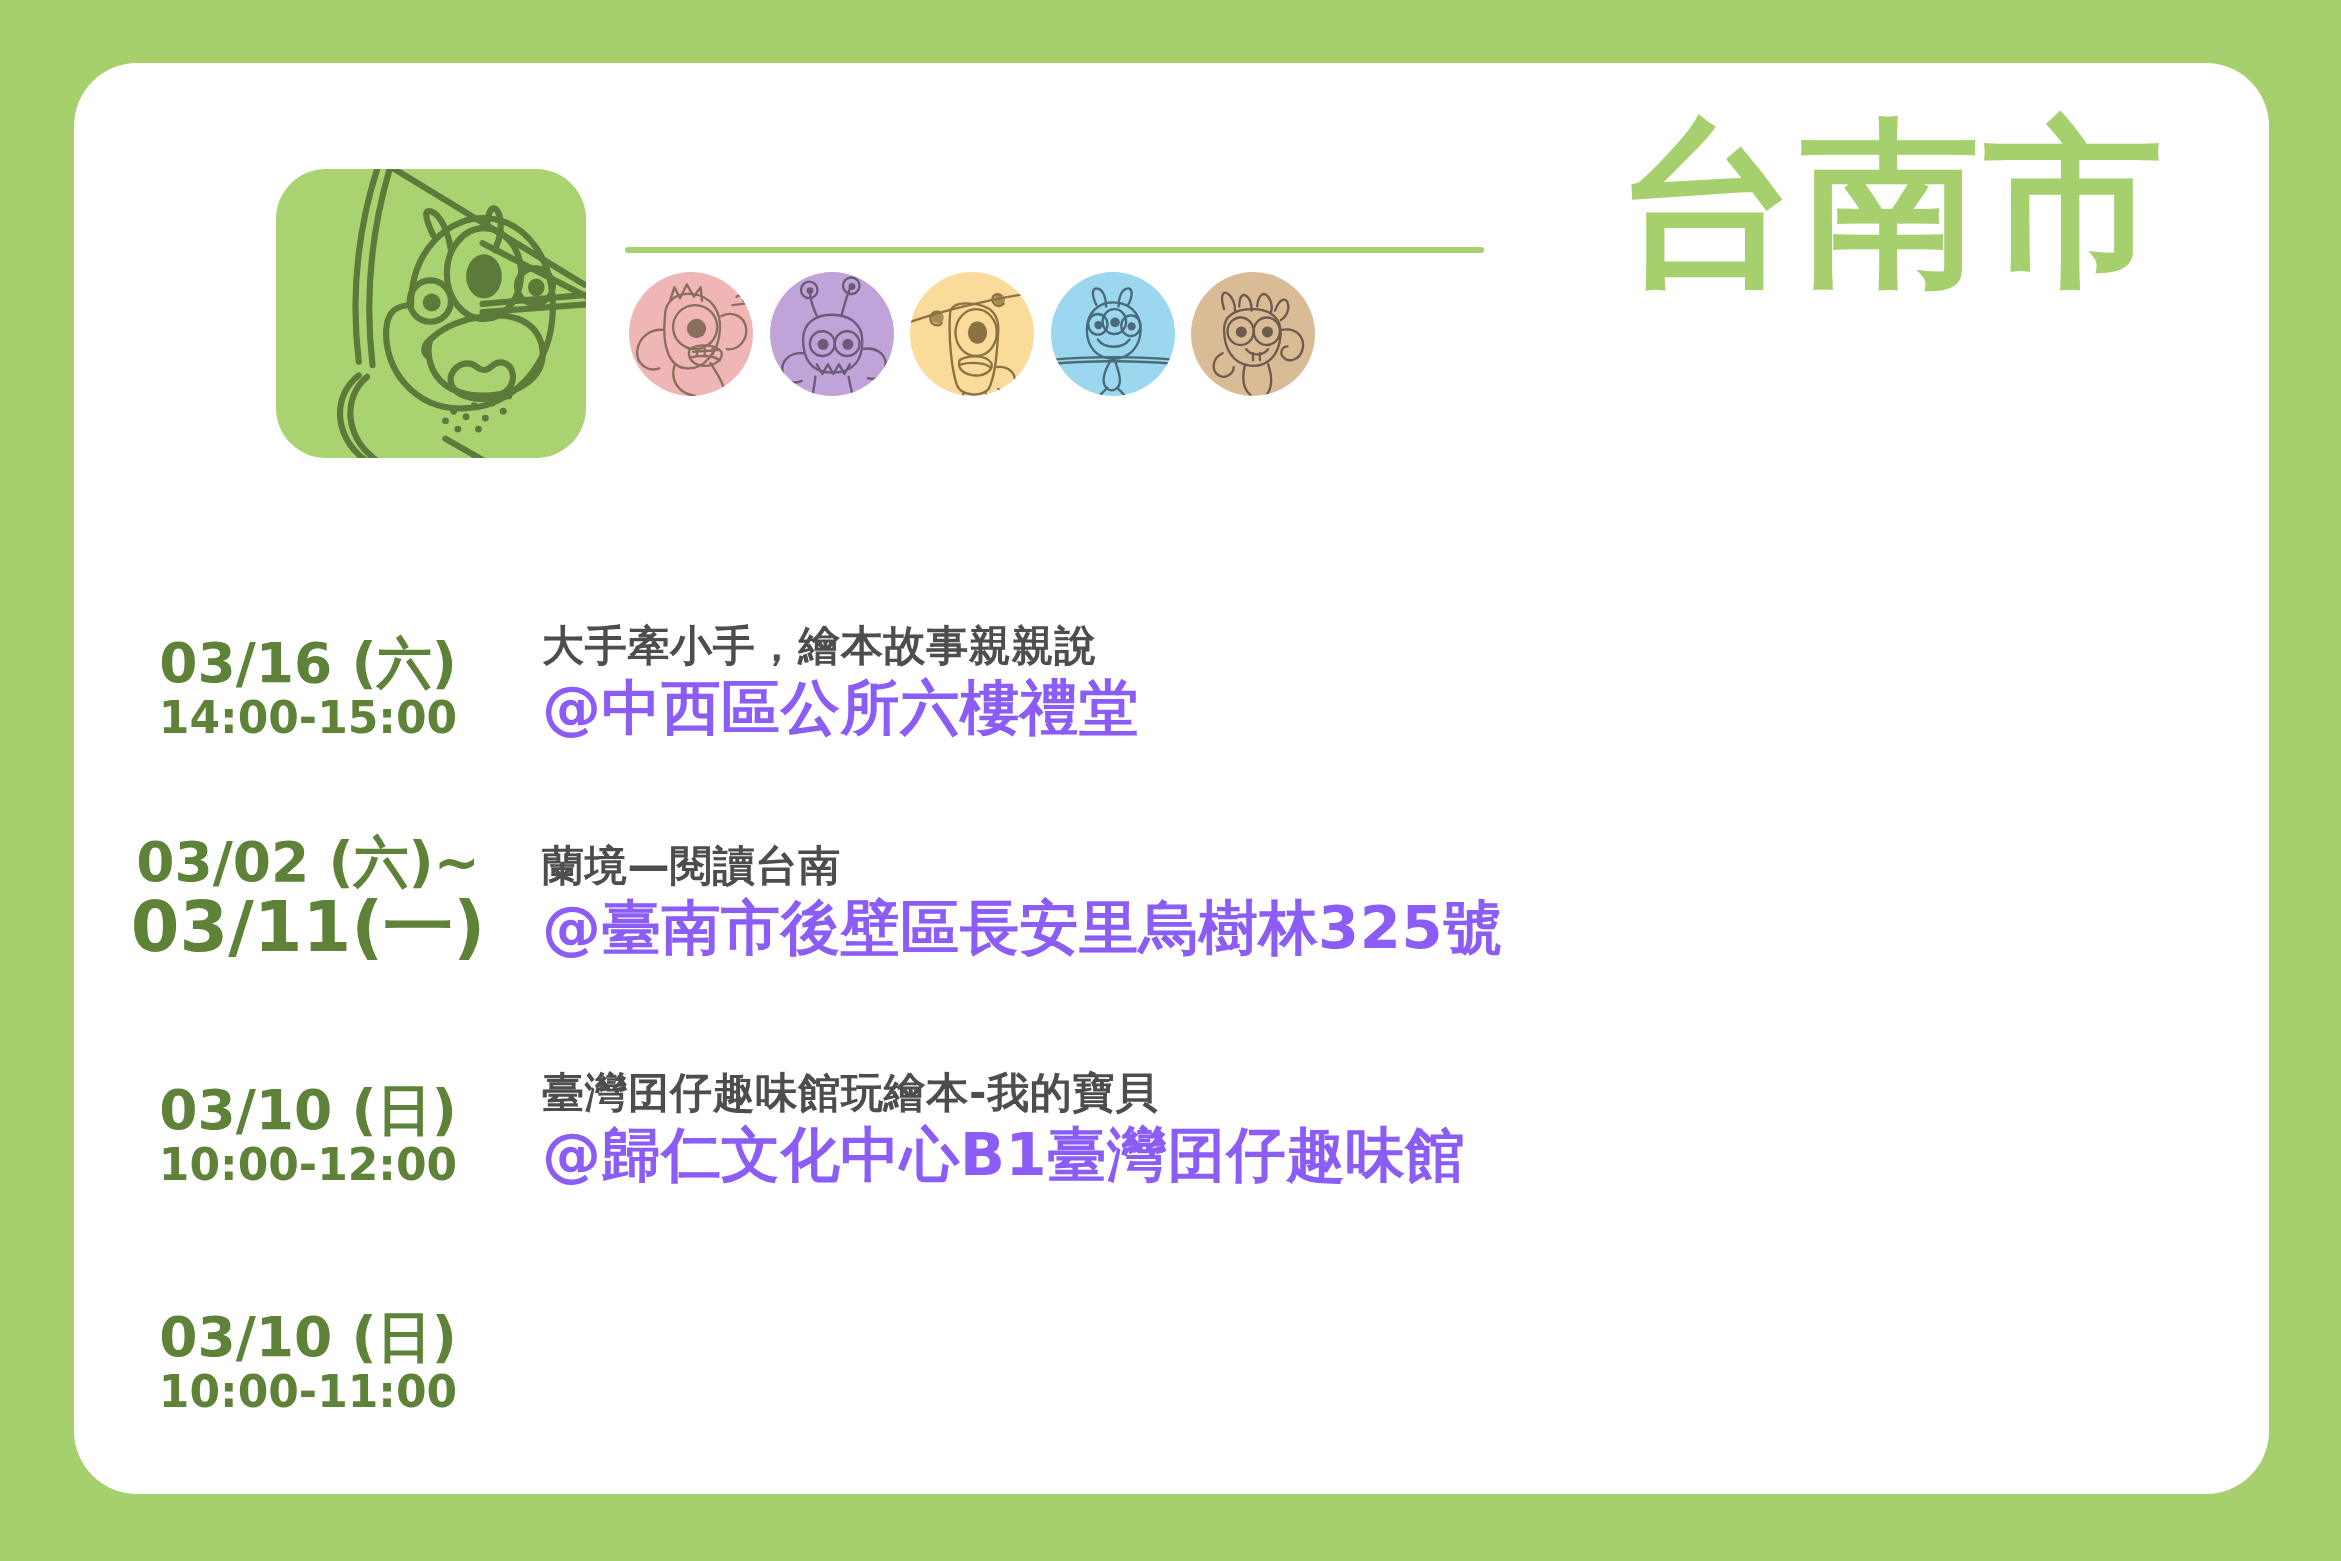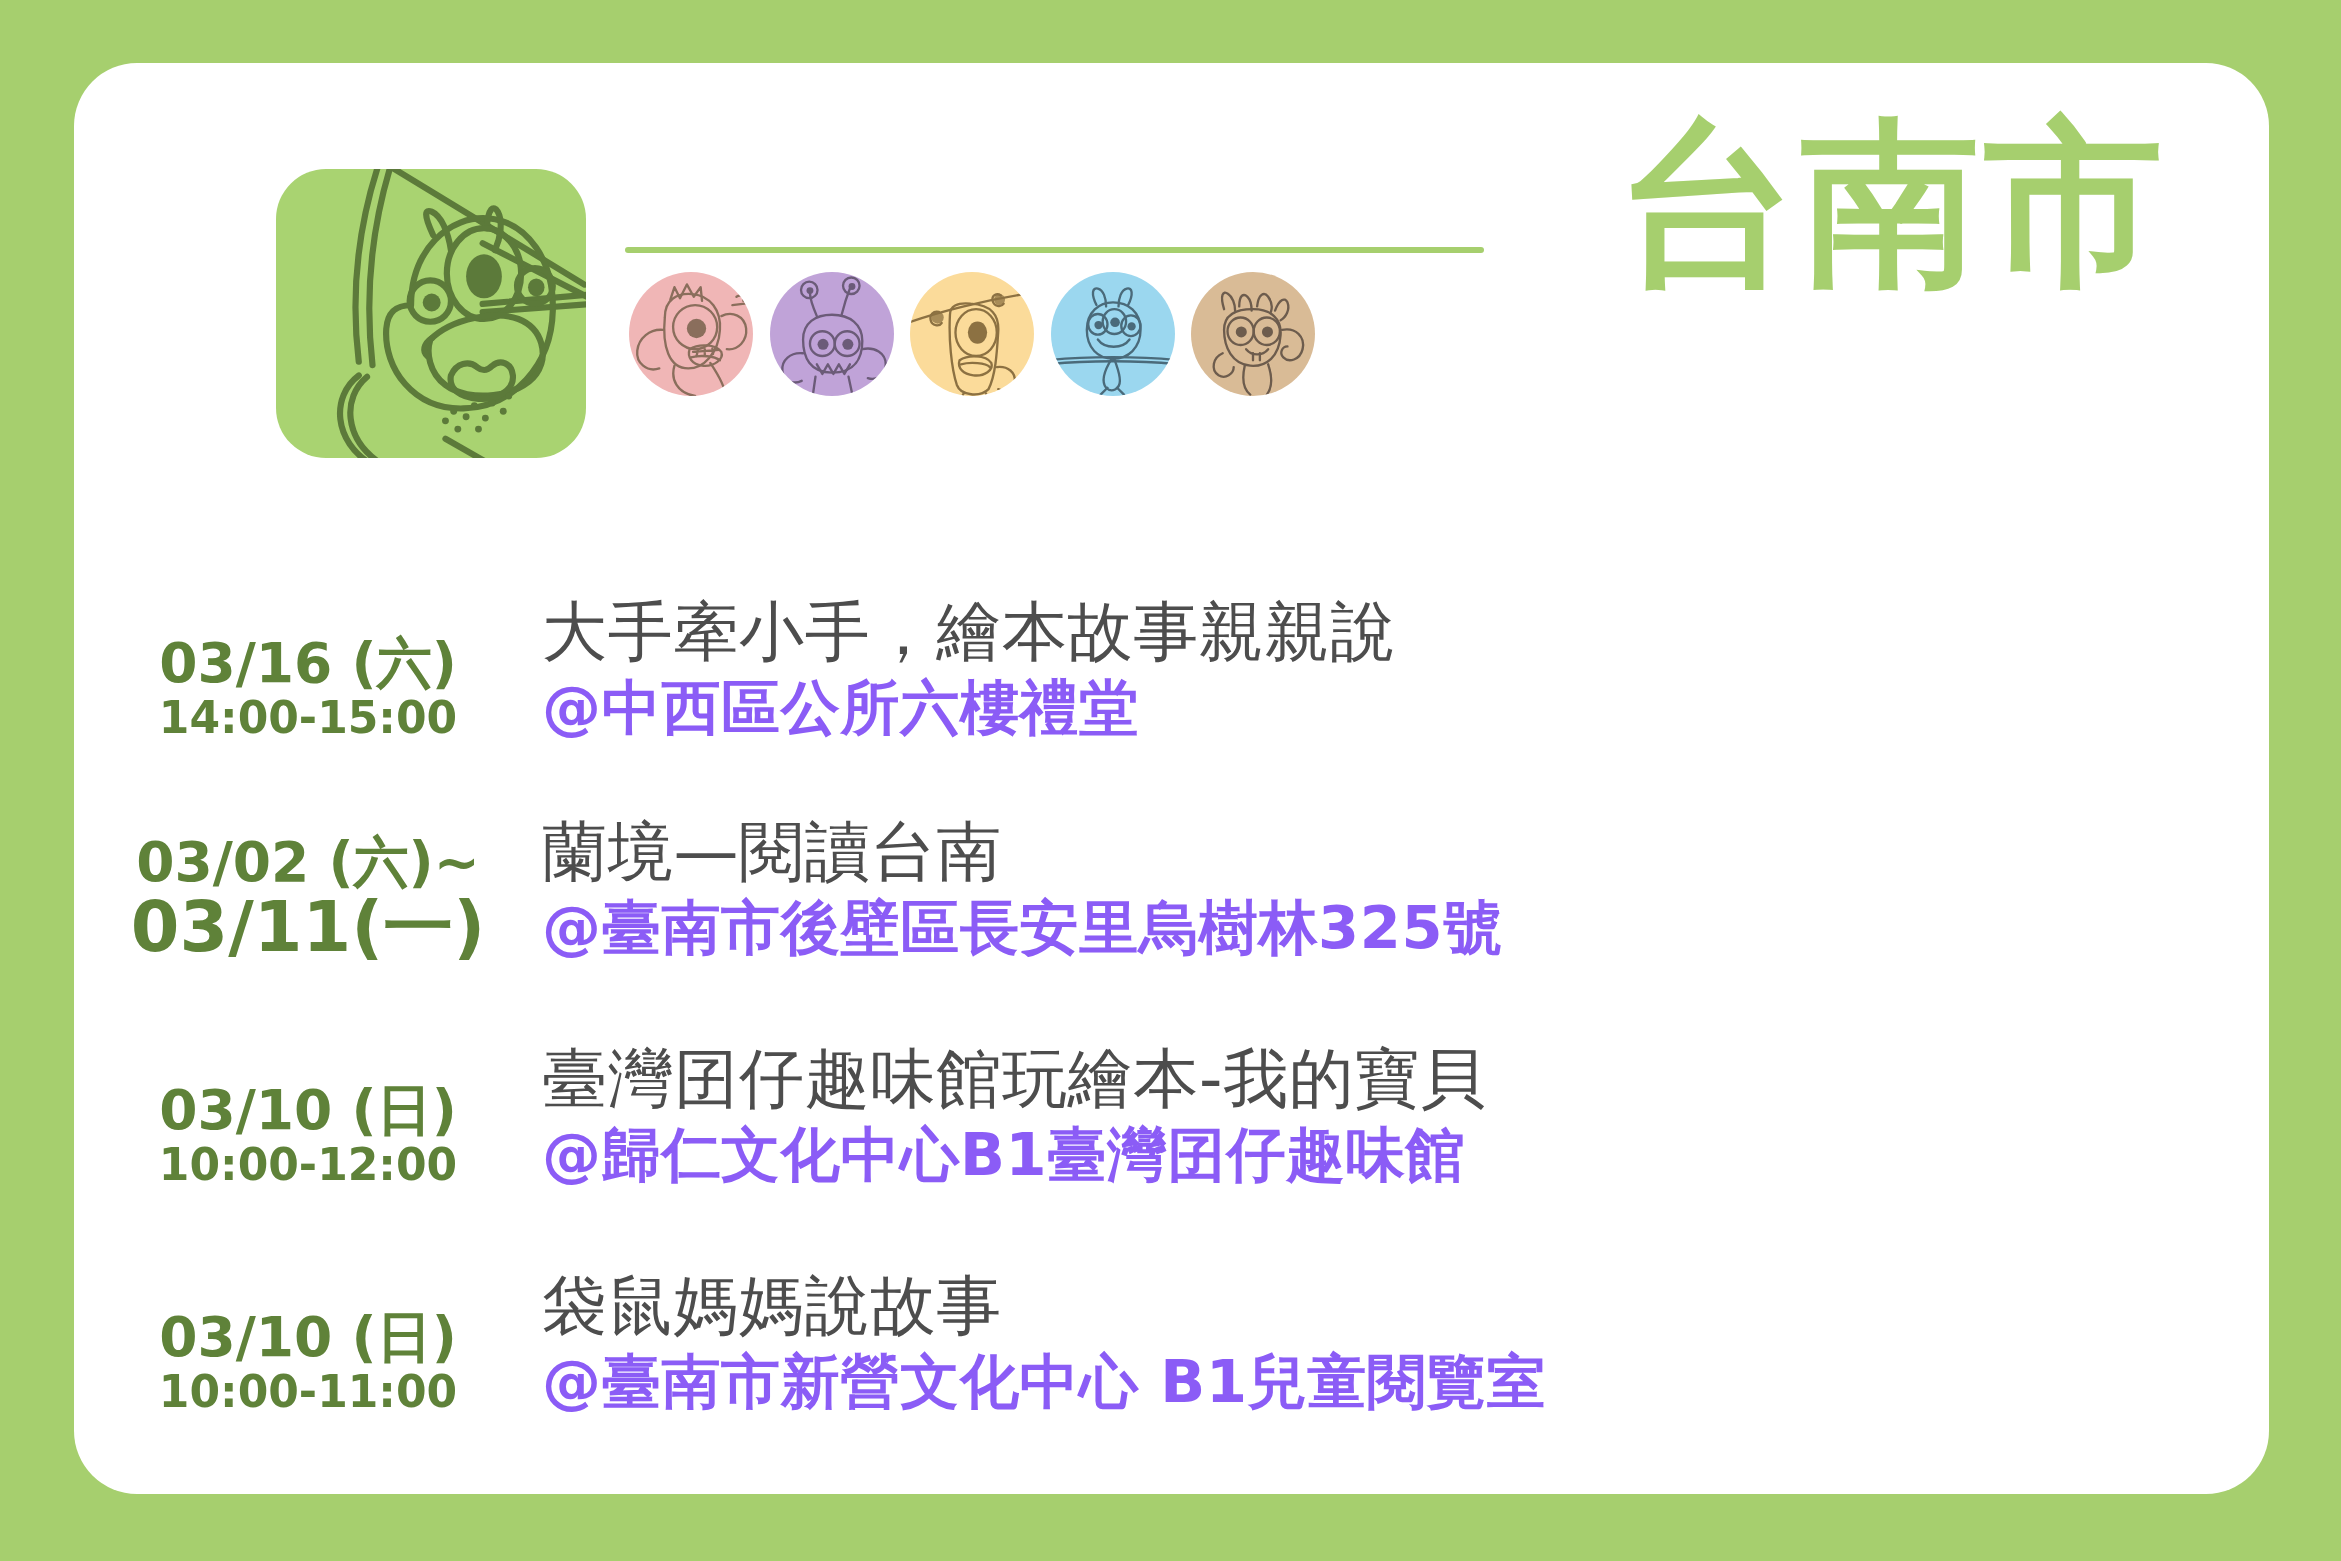--- a/index.html
+++ b/index.html
@@ -132,23 +132,23 @@
     line-height: 1.18;
     font-weight: bold;
     white-space: nowrap;
   }
 
   .what {
     flex: 1 1 auto;
     padding-top: 9.6px;
   }
   .what .title {
-    font-size: 65px;
+    font-size: 42px;
     line-height: 1.18;
-    font-weight: normal;
+    font-weight: bold;
     color: #4d4d4d;
     letter-spacing: 0.7px;
     white-space: nowrap;
     font-family: "DejaVu Sans", sans-serif;
     margin-top: 28px;
   }
   .what .place {
     font-size: 59px;
     line-height: 1.24;
     font-weight: bold;
@@ -422,23 +422,19 @@
           <div class="title">臺灣囝仔趣味館玩繪本-我的寶貝</div>
           <div class="place">@歸仁文化中心B1臺灣囝仔趣味館</div>
         </div>
       </div>
 
       <div class="event-row" id="row-3">
         <div class="when">
           <div class="date">03/10 (日)</div>
           <div class="time">10:00-11:00</div>
         </div>
-        <div class="what">
-          <div class="title">袋鼠媽媽說故事</div>
-          <div class="place">@臺南市新營文化中心 B1兒童閱覽室</div>
-        </div>
       </div>
 
     </div>
 
   </div>
 </div>
 
 
 </body></html>

